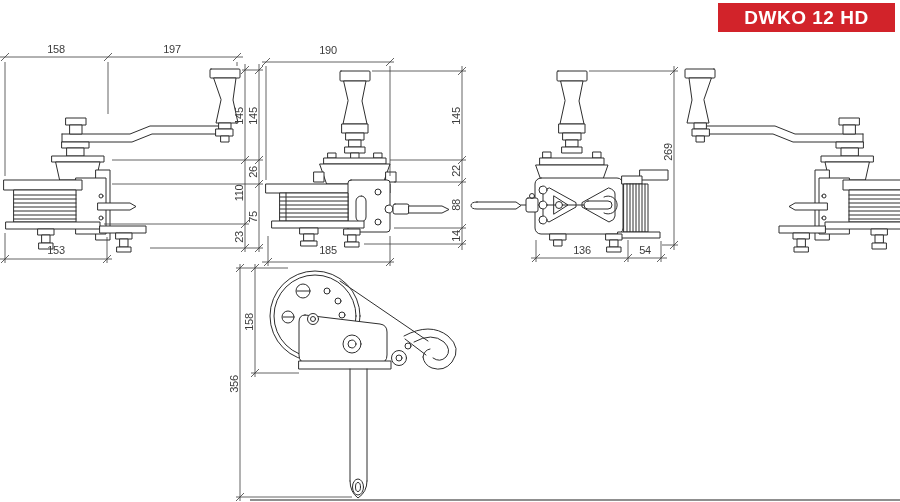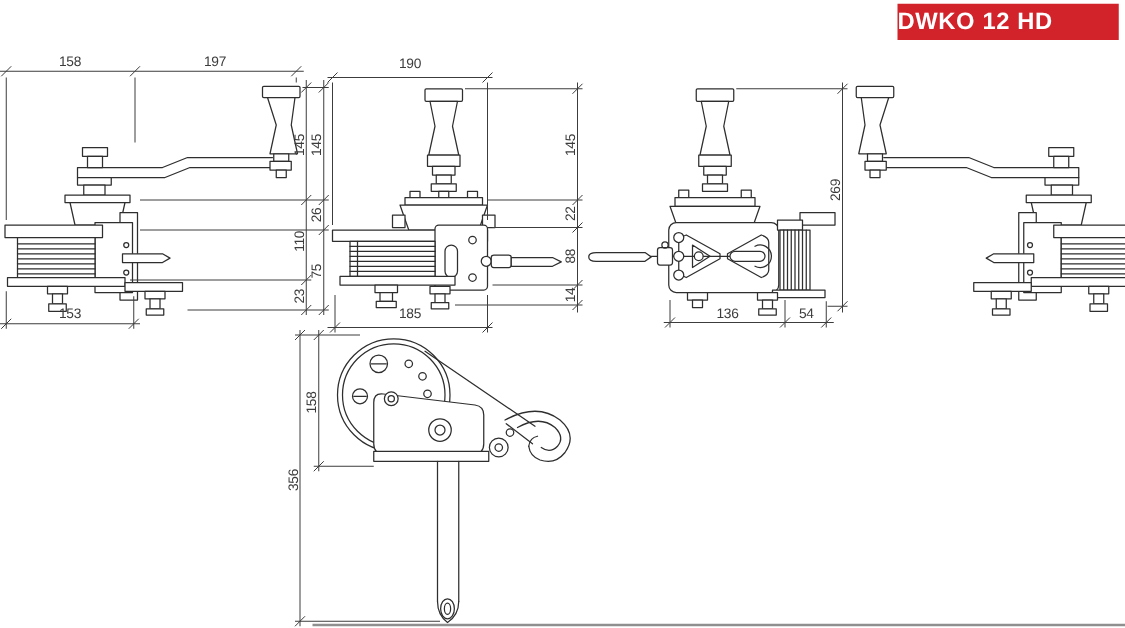--- a/index.html
+++ b/index.html
@@ -1,20 +1,20 @@
 <!DOCTYPE html>
 <html style="--line: #2e2e2e; --dim: #3c3c3c; --badge-bg: #d2232a; --badge-text: #ffffff;"><head>
 <meta charset="utf-8">
 <style>
   html,body{margin:0;padding:0;background:#fff;}
   .canvas{position:relative;width:900px;height:502px;background:#fff;overflow:hidden;
           font-family:"Liberation Sans",sans-serif;}
   .badge{position:absolute;left:718px;top:3px;width:177px;height:29px;
          background:var(--badge-bg,#d2232a);color:var(--badge-text,#fff);
-         display:flex;align-items:center;justify-content:flex-start;
+         display:flex;align-items:center;justify-content:center;
          font-weight:bold;font-size:19px;letter-spacing:.5px;}
   .bottom-edge{position:absolute;left:250px;top:499px;width:650px;height:2px;background:#8f8f8f;}
   svg{position:absolute;left:0;top:0;}
   svg *{vector-effect:non-scaling-stroke;}
   .p path,.p rect,.p polygon,.p circle,.p line,.p ellipse{
      stroke:var(--line,#2e2e2e);stroke-width:1;fill:none;stroke-linejoin:round;stroke-linecap:round;}
   .p .f{fill:#ffffff;}
   .dim line,.dim path{stroke:var(--dim,#3c3c3c);stroke-width:.8;fill:none;}
   .dl{fill:var(--dim,#3c3c3c);font-size:11px;letter-spacing:-.3px;text-anchor:middle;}
 </style>

